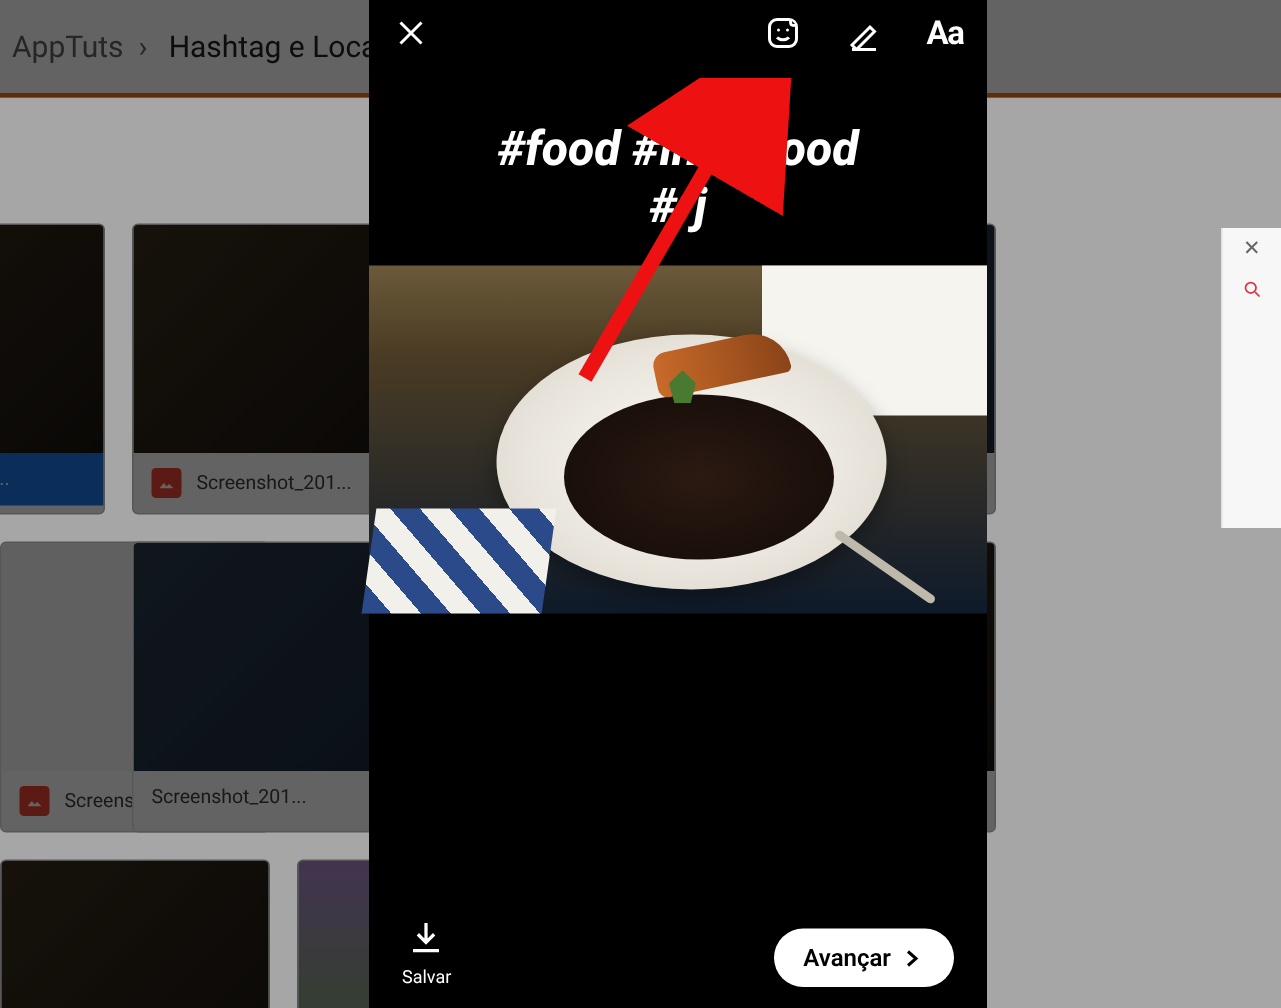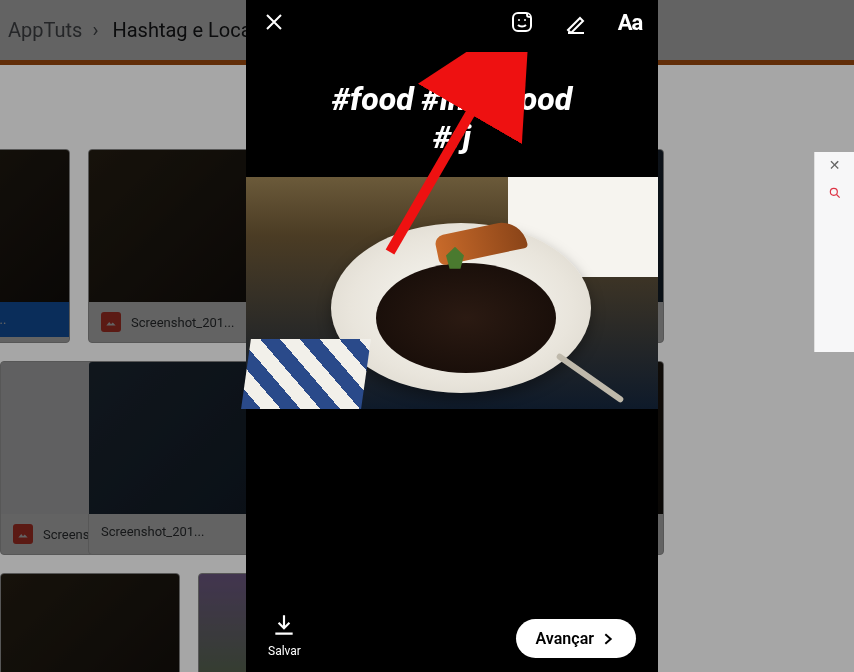--- a/index.html
+++ b/index.html
@@ -18,21 +18,21 @@
       filter: brightness(0.6);
     }
     .bg-header {
       background: #fff;
       height: 65px;
       display: flex;
       align-items: center;
       padding: 0 8px;
       font-size: 20px;
       color: #5f6368;
-      border-bottom: 5px solid #f97316;
+      border-bottom: 3px solid #f97316;
     }
     .bg-header .crumb { color: #5f6368; }
     .bg-header .crumb-current { color: #202124; font-weight: 400; margin-left: 4px; }
     .bg-header .sep { margin: 0 10px; color: #5f6368; }
     .bg-grid {
       padding: 84px 0 0 0;
       display: flex;
       flex-wrap: wrap;
       gap: 18px;
     }

